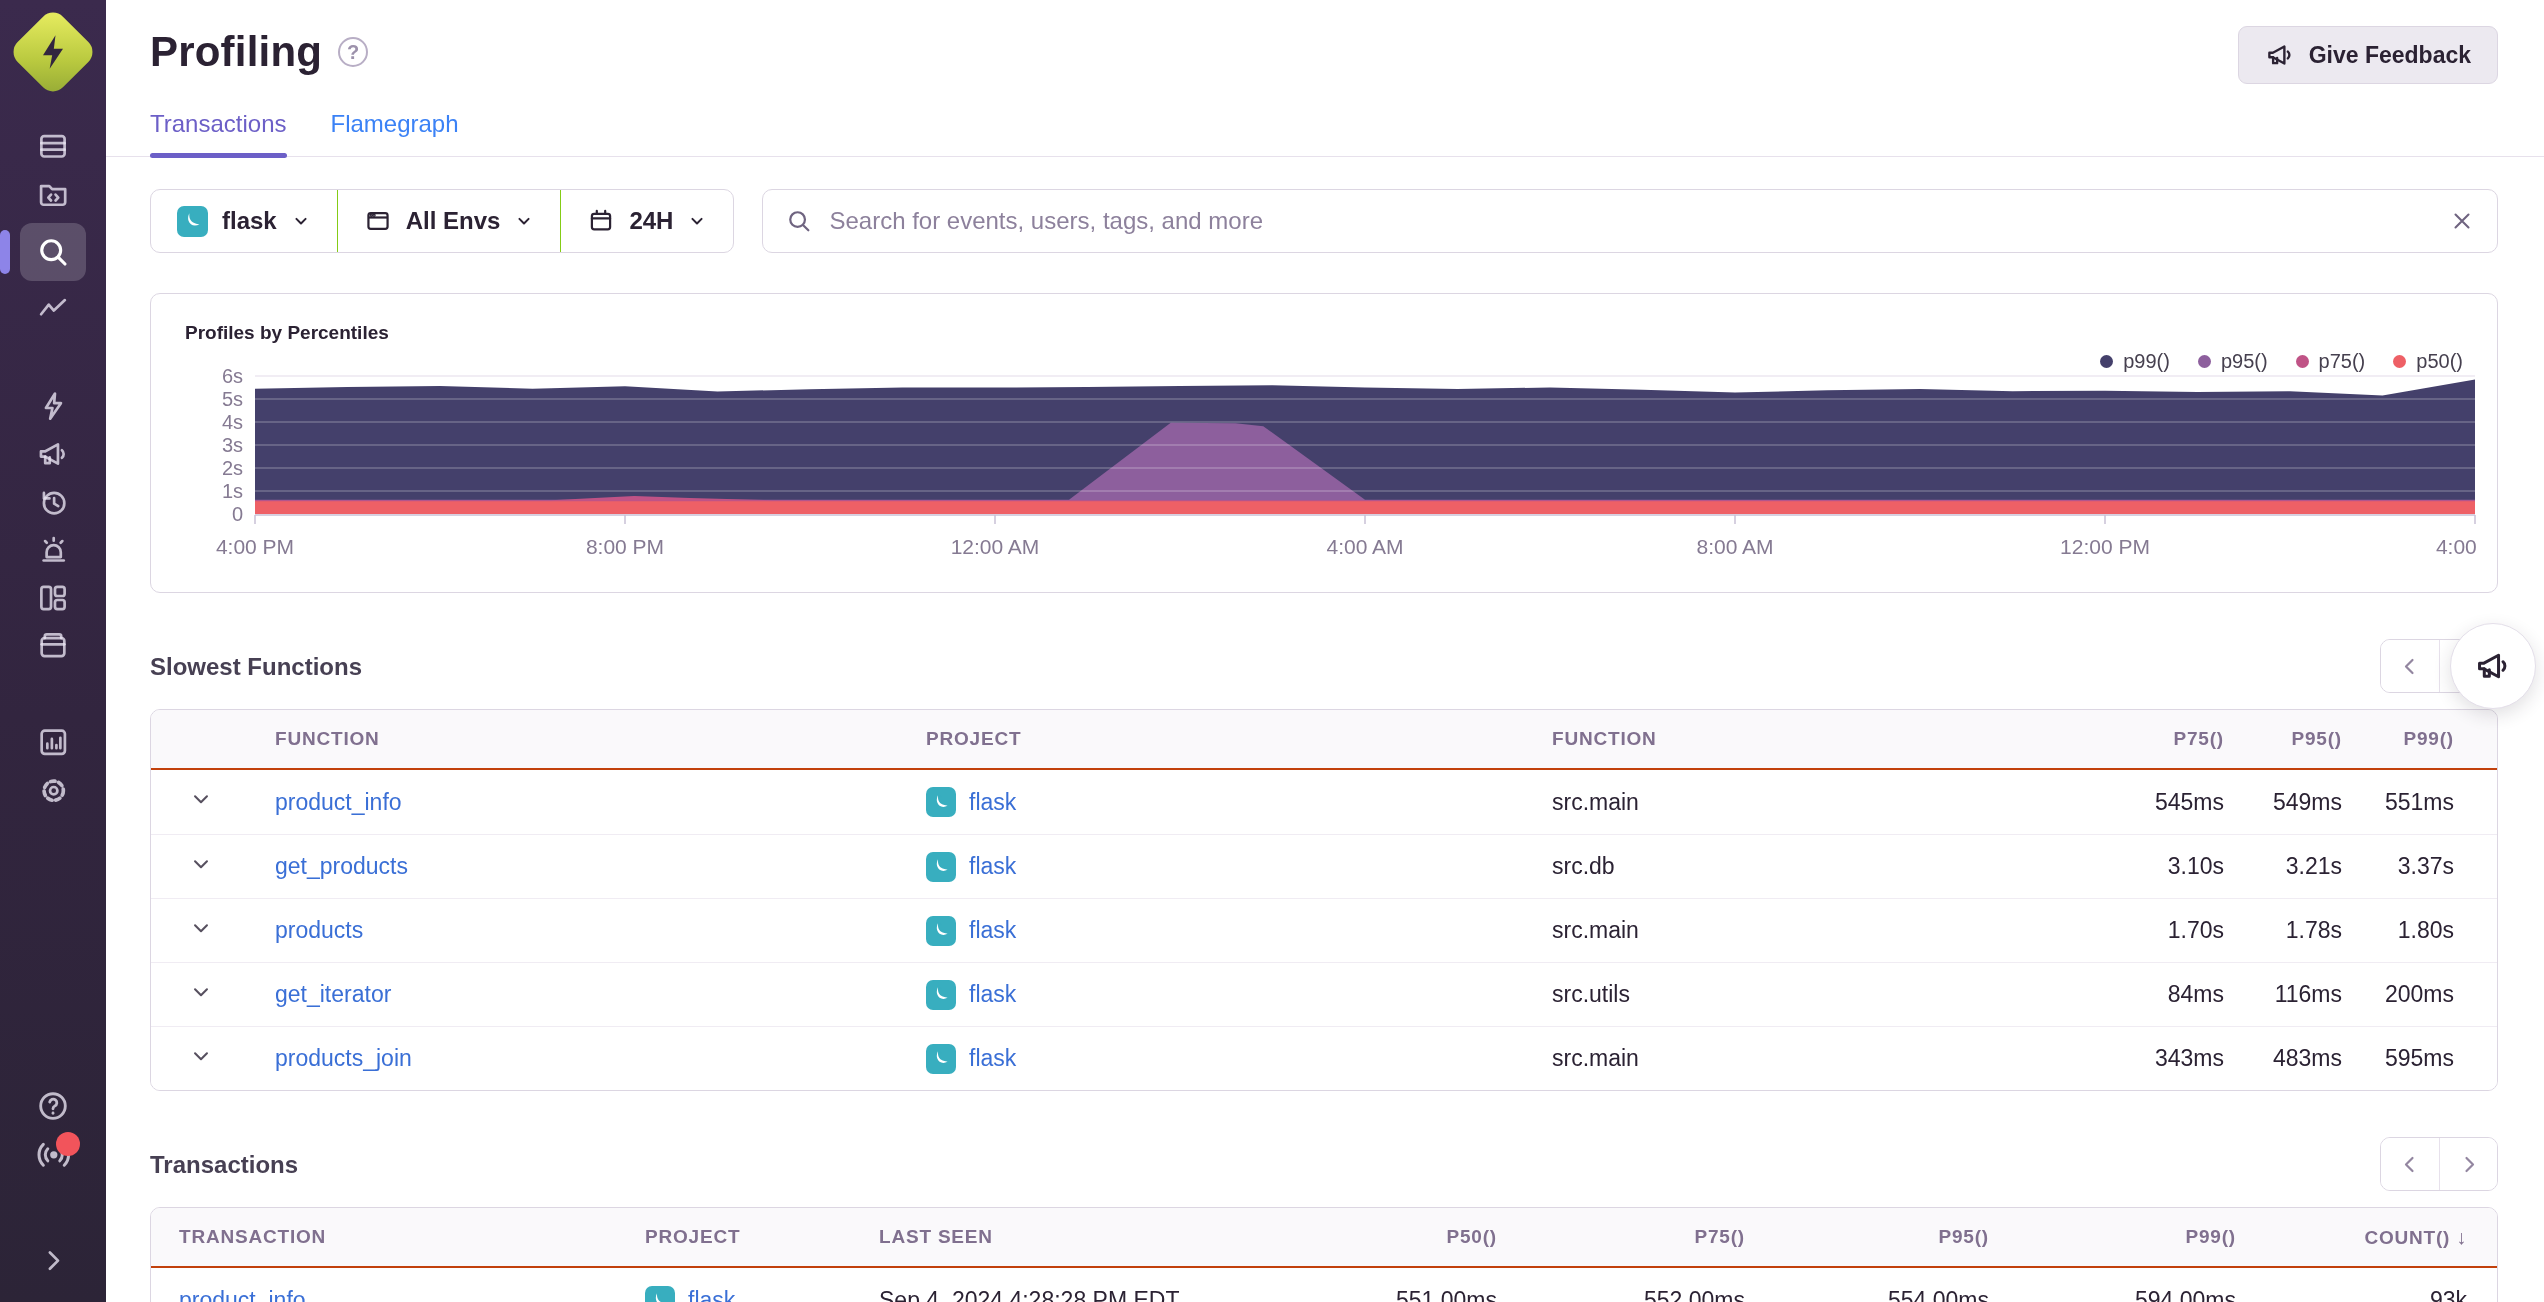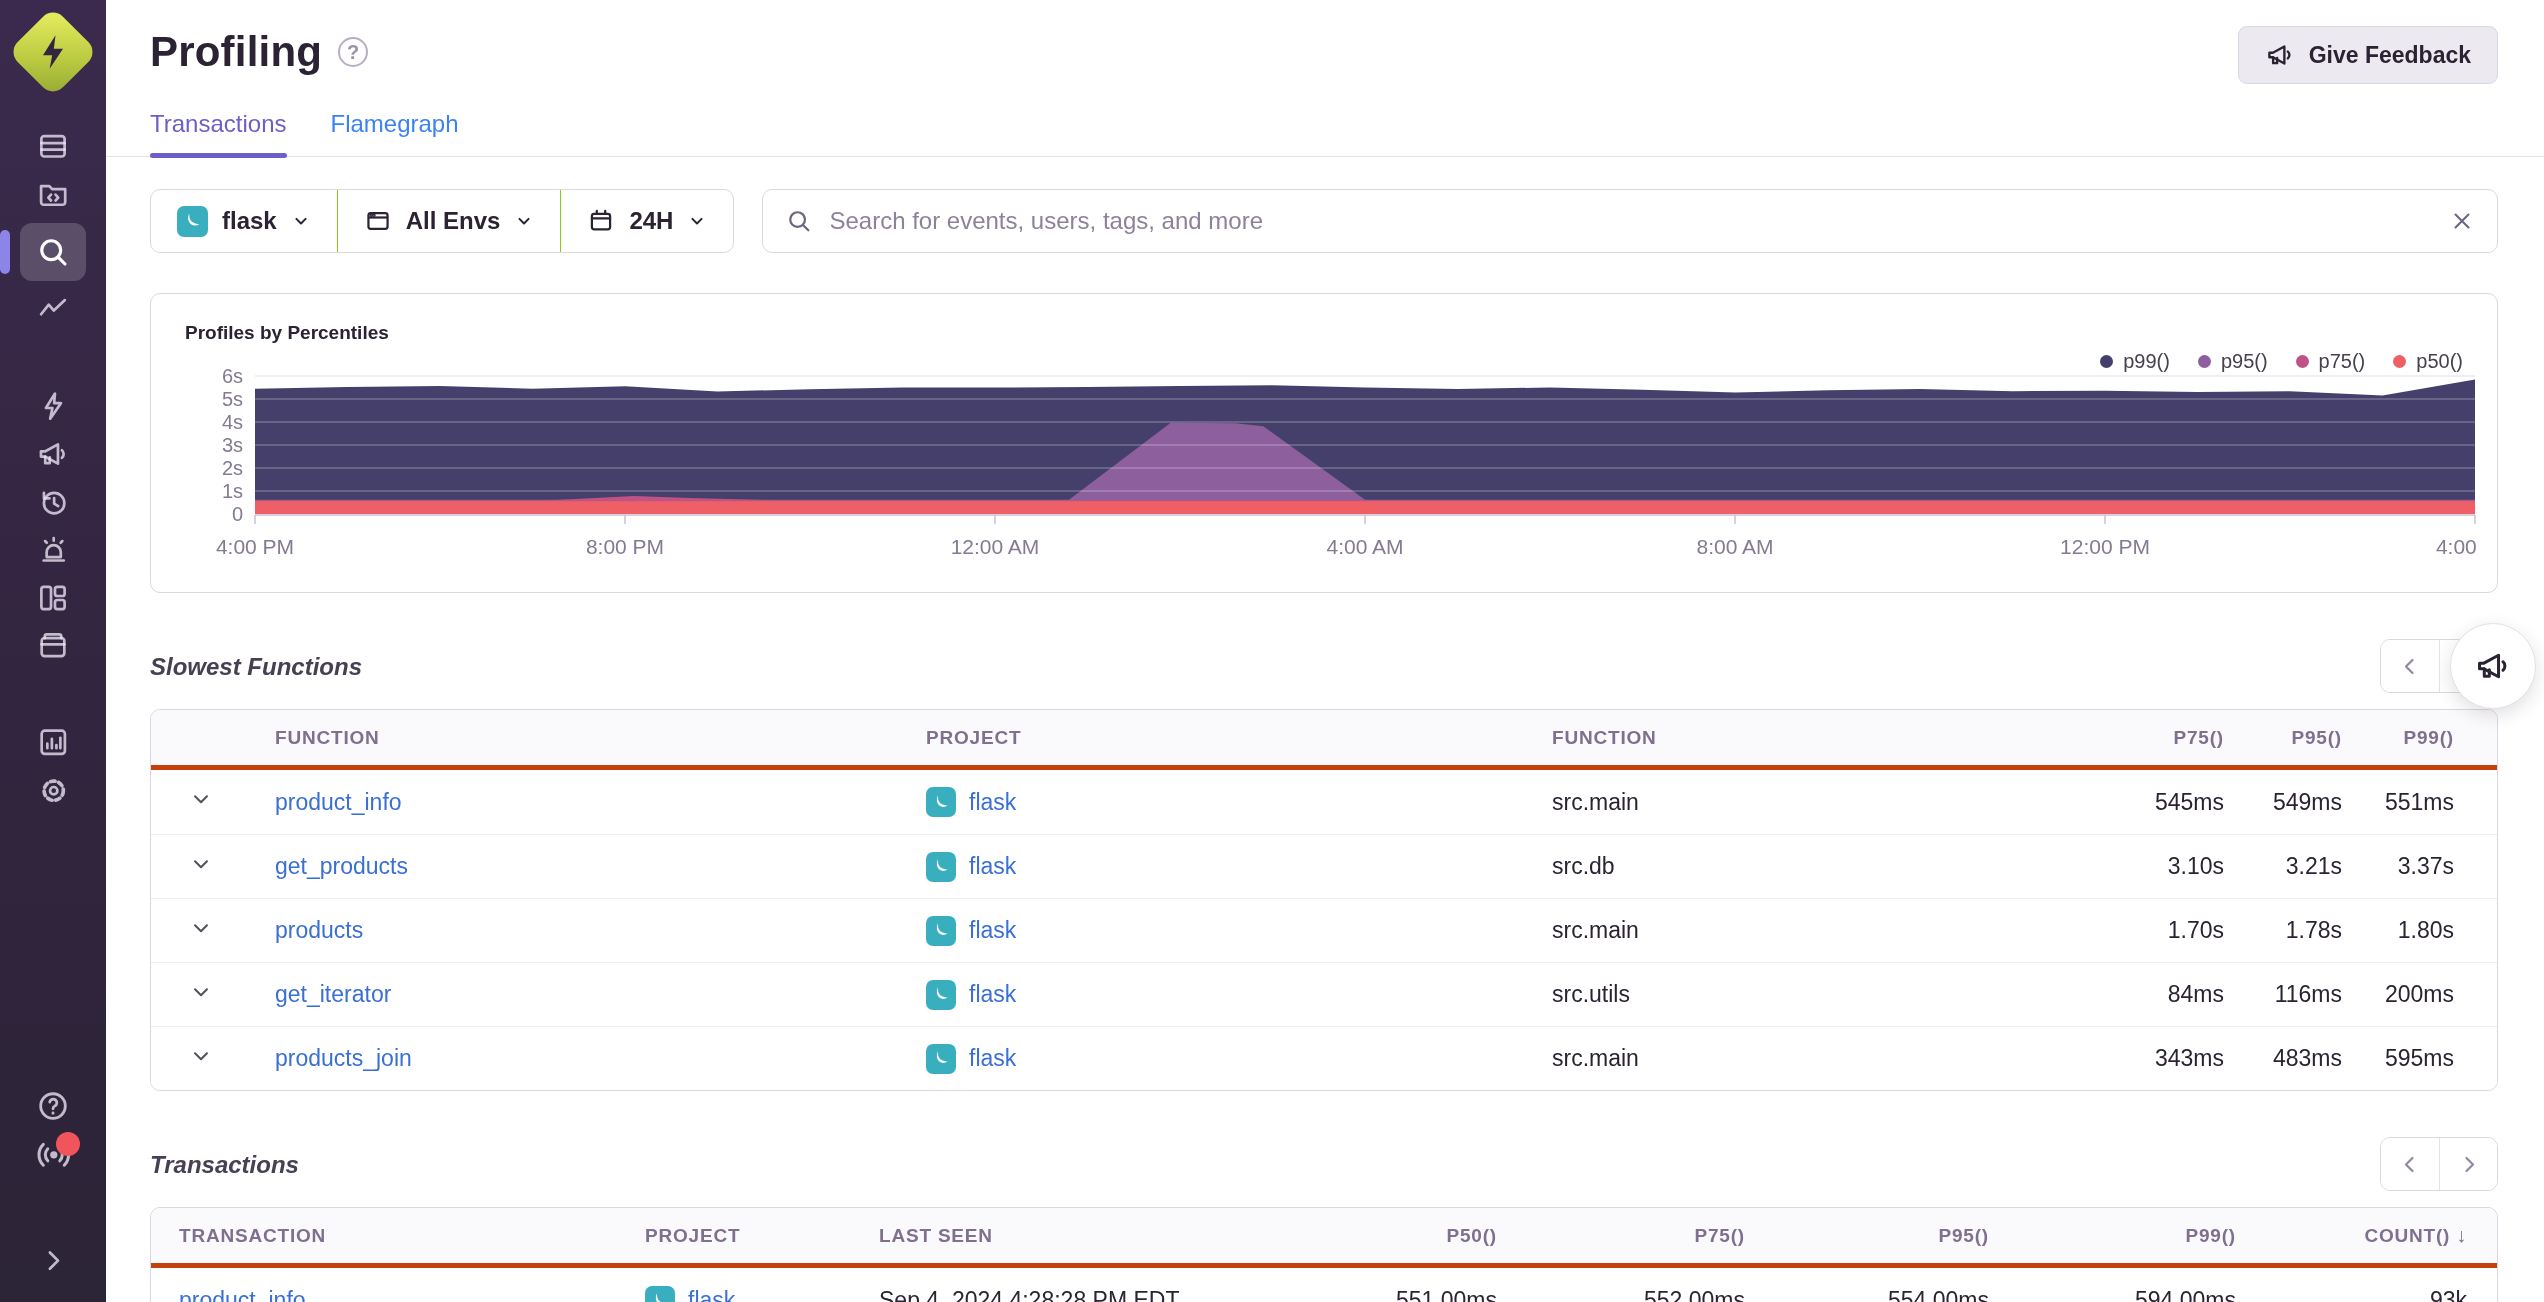--- a/index.html
+++ b/index.html
@@ -59,34 +59,34 @@
   
   .card { border: 1px solid #dcd6e2; border-radius: 10px; background: #fff; }
   .chart-card { margin-top: 40px; padding: 28px 34px 14px 34px; position: relative; }
   .chart-title { font-size: 19px; font-weight: 700; }
   .legend { position: absolute; top: 56px; right: 34px; display: flex; gap: 28px; align-items: center; }
   .legend-item { display: flex; align-items: center; gap: 10px; font-size: 20px; color: #46404f; cursor: pointer; }
   .legend-dot { width: 13px; height: 13px; border-radius: 50%; }
   #chart-host { margin-top: 18px; }
 
   
-  .section-head { margin-top: 46px; display: flex; align-items: center; position: relative; height: 56px; font-style: italic; }
+  .section-head { margin-top: 46px; display: flex; align-items: center; position: relative; height: 56px; }
   .section-title { font-size: 24px; font-weight: 700; color: #474053; }
   .pager { position: absolute; right: 0; top: 0; display: flex; border: 1px solid #dcd6e2; border-radius: 10px; overflow: hidden; background: #fff; }
   .pager button { width: 58px; height: 52px; background: #fff; border: none; cursor: pointer; color: #9386a0; display: flex; align-items: center; justify-content: center; }
   .pager button + button { border-left: 1px solid #e7e1ec; }
   .float-feedback { position: absolute; right: -38px; top: -16px; width: 86px; height: 86px; border-radius: 50%;
     background: #fff; border: 1px solid #e4dfea; box-shadow: 0 6px 18px rgba(43,34,51,.14);
     display: flex; align-items: center; justify-content: center; cursor: pointer; z-index: 6; color: #2b2233; }
 
   .table { margin-top: 14px; overflow: hidden; }
   .grid-row { display: grid; align-items: center; }
   .sf-cols { grid-template-columns: 100px 651px 626px 560px 136px 118px 1fr; }
   .tx-cols { grid-template-columns: 470px 234px 396px 246px 248px 244px 247px 1fr; }
-  .thead { background: #faf9fb; border-bottom: 5px solid #c2410c; height: 60px;
+  .thead { background: #faf9fb; border-bottom: 2px solid #c2410c; height: 60px;
     font-size: 19px; font-weight: 700; color: #80708f; letter-spacing: .8px; }
   .thead .cell { cursor: pointer; }
   .trow { height: 64px; background: #fff; font-size: 23px; }
   .trow + .trow { border-top: 1px solid #f0ecf3; }
   .tx-table .trow { height: 65px; }
   .cell { padding: 0; white-space: nowrap; }
   .cell.pl { padding-left: 24px; } .cell.pl-lg { padding-left: 28px; }
   .cell.right { text-align: right; justify-self: stretch; }
   .cell.pr { padding-right: 43px; } .cell.pr-sm { padding-right: 30px; }
   .cell.center { text-align: center; }

